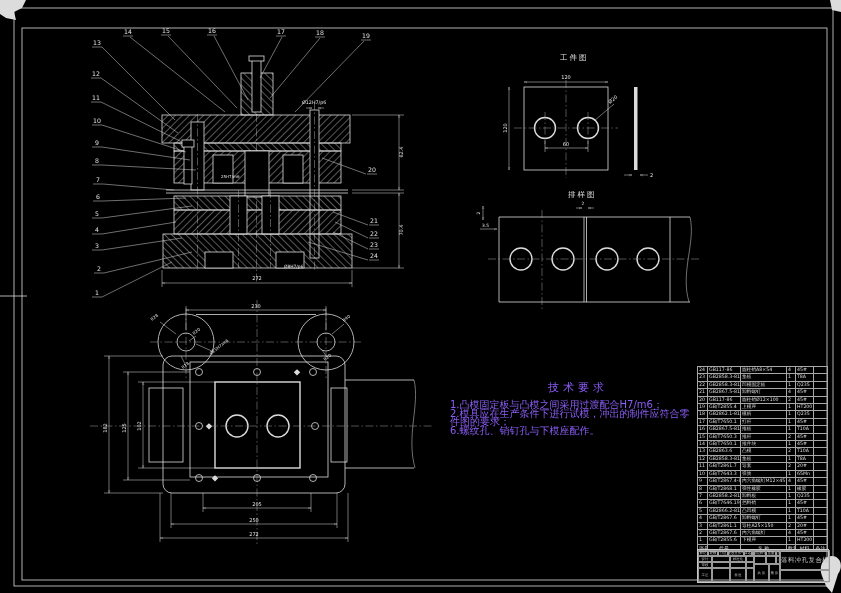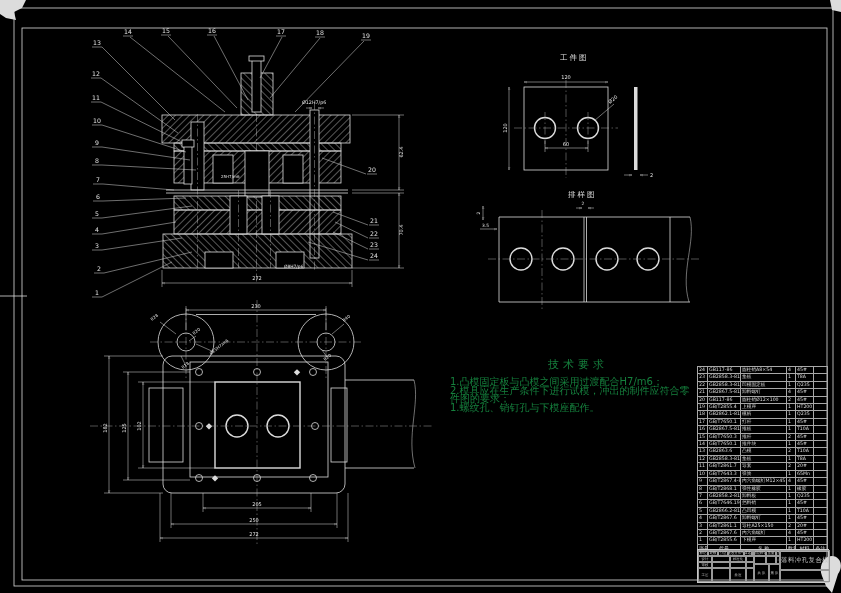--- a/index.html
+++ b/index.html
@@ -12,21 +12,21 @@
   .cut{fill:#000;}
   .h1{fill:url(#h1);}
   .h2{fill:url(#h2);}
   .solid{fill:#dcdcdc;stroke:none;}
   .cl{stroke-dasharray:8 2.5 1.5 2.5;stroke-width:0.45;stroke:#b5b5b5;}
   .t{fill:#e2e2e2;stroke:none;font-family:"DejaVu Sans",sans-serif;}
   .dim{font-size:5px;}
   .bt{font-size:6.2px;}
   .lbl{font-size:4.2px;}
   
-  #tech{left:450px;top:357px;width:246px;color:#15803d;}
+  #tech{left:450px;top:380px;width:246px;color:#8b5cf6;}
   #tech .tt{font-size:11px;letter-spacing:4px;text-align:center;margin:0 0 6px 10px;}
   #tech .ti{font-size:10px;line-height:8.6px;}
   
   #bom{left:697px;top:366px;width:130px;border-collapse:collapse;color:#d8d8d8;
        table-layout:fixed;}
   #bom td{border:0.5px solid #a8a8a8;font-size:4.7px;line-height:6.4px;height:6.4px;
           padding:0 1px;overflow:hidden;white-space:nowrap;}
   #bom tfoot td{text-align:center;font-size:5px;}
   
   #tblock{left:697px;top:549px;width:130px;height:32px;border:1px solid #c8c8c8;
@@ -285,21 +285,21 @@
     <path class="solid" d="M822,576 C818,566 824,556 832,556 C840,556 844,566 838,574 L832,593 L826,586 z"></path>
   </g>
 </svg>
 
 <div id="tech" class="abs">
   <div class="tt">技术要求</div>
   <div>
 
   <div class="ti">1.凸模固定板与凸模之间采用过渡配合H7/m6；</div>
         <div class="ti">2.模具应在生产条件下进行试模，冲出的制件应符合零件图的要求；</div>
-        <div class="ti">1.螺纹孔、销钉孔与下模座配作。</div>
+        <div class="ti">6.螺纹孔、销钉孔与下模座配作。</div>
       </div>
 </div>
 
 <table id="bom" class="abs">
   <colgroup>
     <col style="width:10px">
         <col style="width:33px">
         <col style="width:46px">
     <col style="width:9px">
         <col style="width:18px">

